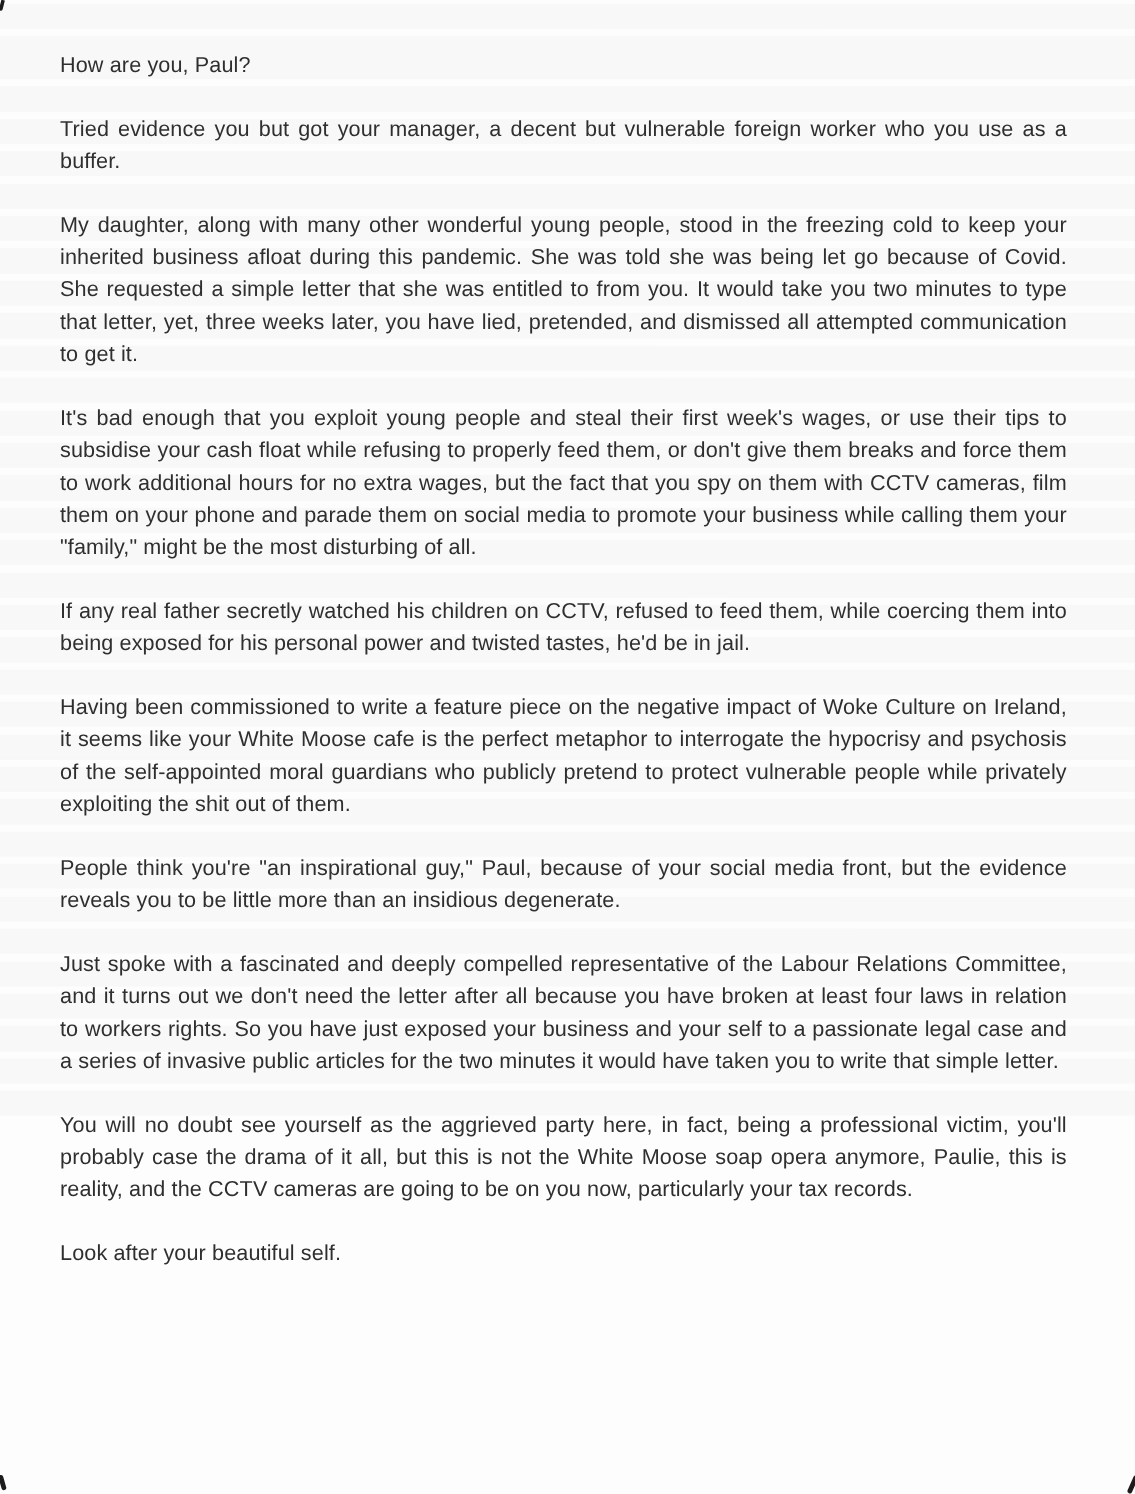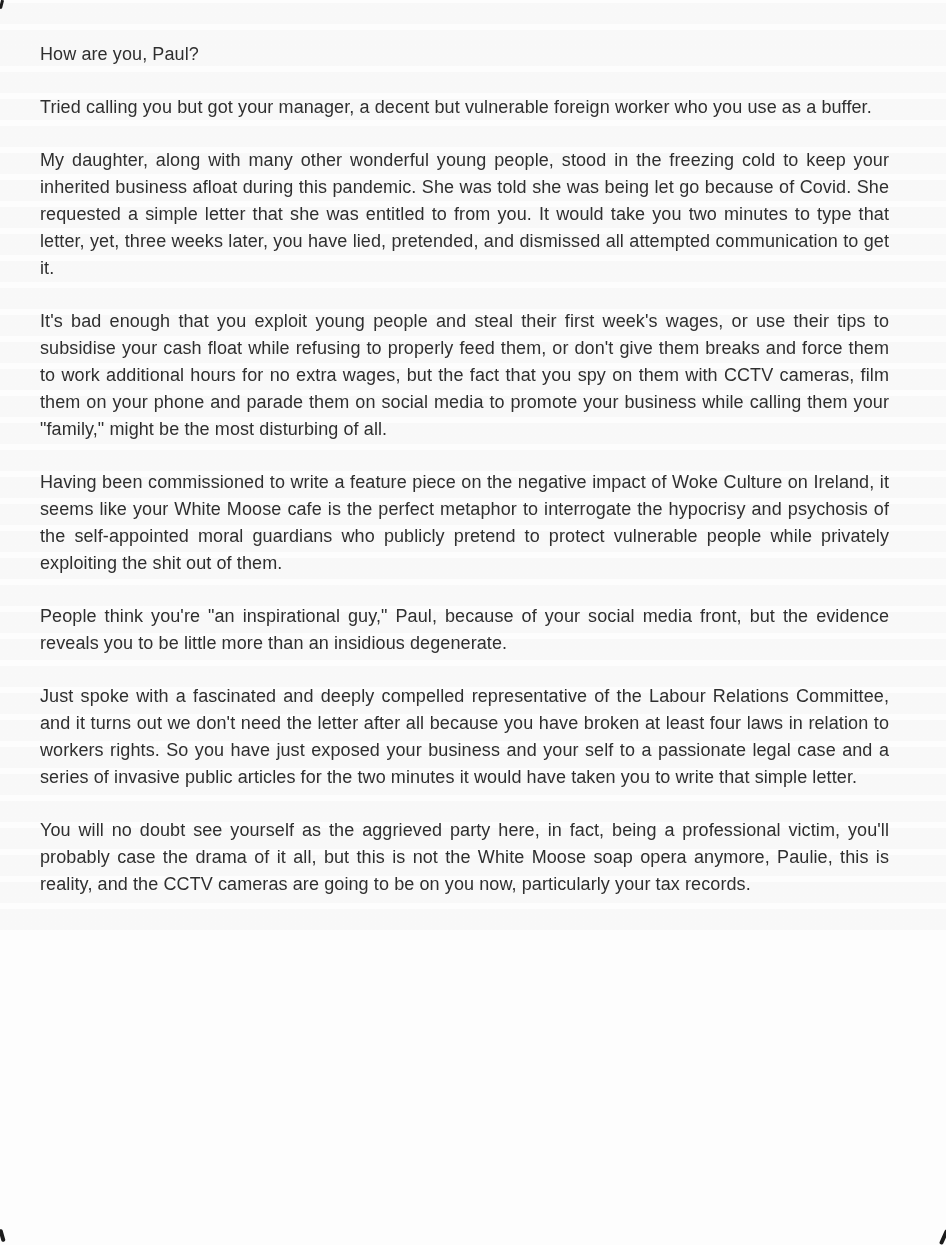--- a/index.html
+++ b/index.html
@@ -10,21 +10,21 @@
     width: 946px;
     height: 1245px;
     background: #fdfdfd;
     position: relative;
     overflow: hidden;
   }
   .page {
     box-sizing: border-box;
     width: 946px;
     height: 933px;
-    padding: 41px 57px 20px 40px;
+    padding: 41px 57px 20px 50px;
     
     background-image: repeating-linear-gradient(
       180deg,
       rgba(140,140,140,0.045) 0px,
       rgba(140,140,140,0.045) 21px,
       rgba(255,255,255,0) 21px,
       rgba(255,255,255,0) 27px
     );
     background-position: 0 45px;
   }
@@ -59,24 +59,26 @@
     width: 4px; height: 16px;
     transform: rotate(24deg);
     border-radius: 2px;
   }
 </style>
 </head>
 <body>
 
 <div class="page">
   <p class="letter-paragraph">How are you, Paul?</p>
-  <p class="letter-paragraph">Tried calling you but got your manager, a decent but vulnerable foreign worker who you use as a buffer.</p>
+  <p class="letter-paragraph">Tried evidence you but got your manager, a decent but vulnerable foreign worker who you use as a buffer.</p>
   <p class="letter-paragraph">My daughter, along with many other wonderful young people, stood in the freezing cold to keep your inherited business afloat during this pandemic. She was told she was being let go because of Covid. She requested a simple letter that she was entitled to from you. It would take you two minutes to type that letter, yet, three weeks later, you have lied, pretended, and dismissed all attempted communication to get it.</p>
   <p class="letter-paragraph">It's bad enough that you exploit young people and steal their first week's wages, or use their tips to subsidise your cash float while refusing to properly feed them, or don't give them breaks and force them to work additional hours for no extra wages, but the fact that you spy on them with CCTV cameras, film them on your phone and parade them on social media to promote your business while calling them your "family," might be the most disturbing of all.</p>
+  <p class="letter-paragraph">If any real father secretly watched his children on CCTV, refused to feed them, while coercing them into being exposed for his personal power and twisted tastes, he'd be in jail.</p>
   <p class="letter-paragraph">Having been commissioned to write a feature piece on the negative impact of Woke Culture on Ireland, it seems like your White Moose cafe is the perfect metaphor to interrogate the hypocrisy and psychosis of the self-appointed moral guardians who publicly pretend to protect vulnerable people while privately exploiting the shit out of them.</p>
   <p class="letter-paragraph">People think you're "an inspirational guy," Paul, because of your social media front, but the evidence reveals you to be little more than an insidious degenerate.</p>
   <p class="letter-paragraph">Just spoke with a fascinated and deeply compelled representative of the Labour Relations Committee, and it turns out we don't need the letter after all because you have broken at least four laws in relation to workers rights. So you have just exposed your business and your self to a passionate legal case and a series of invasive public articles for the two minutes it would have taken you to write that simple letter.</p>
   <p class="letter-paragraph">You will no doubt see yourself as the aggrieved party here, in fact, being a professional victim, you'll probably case the drama of it all, but this is not the White Moose soap opera anymore, Paulie, this is reality, and the CCTV cameras are going to be on you now, particularly your tax records.</p>
+  <p class="letter-paragraph">Look after your beautiful self.</p>
 </div>
 
 <div class="corner-mark mark-tl"></div>
 <div class="corner-mark mark-bl"></div>
 <div class="corner-mark mark-br"></div>
 
 </body></html>

